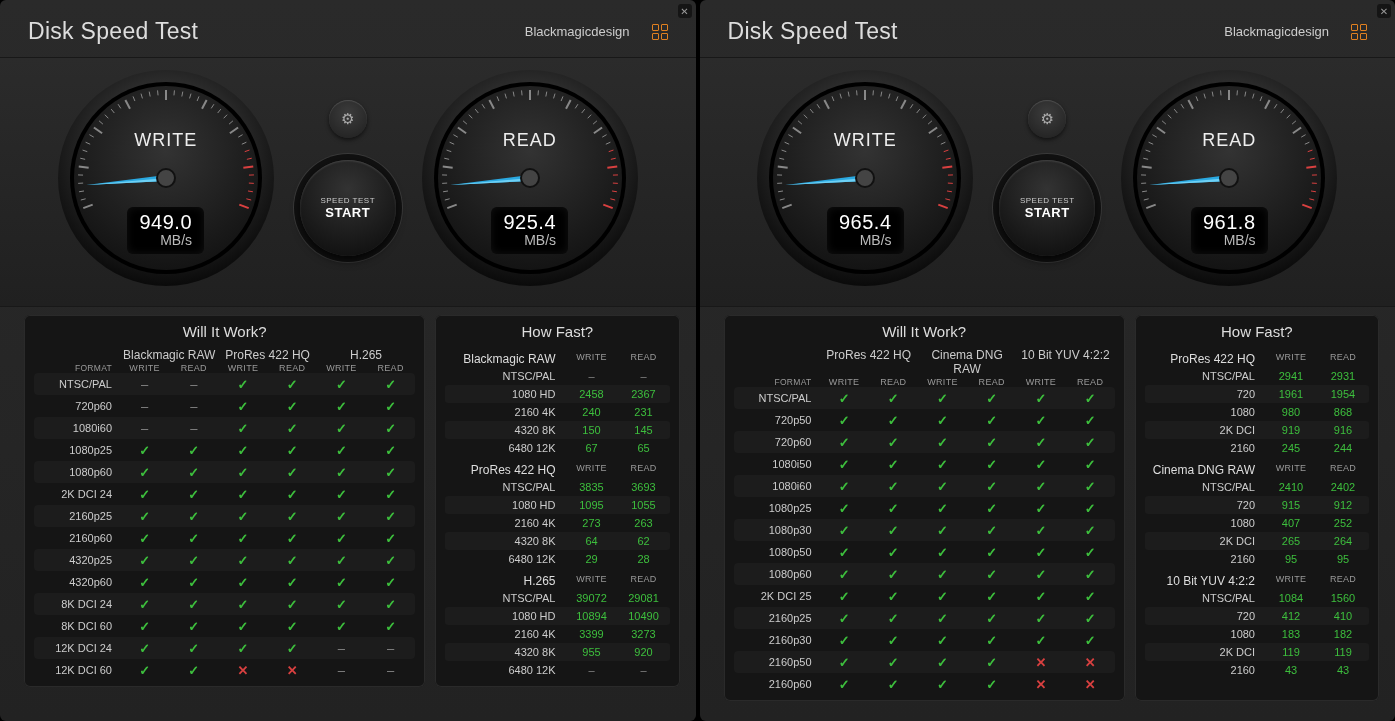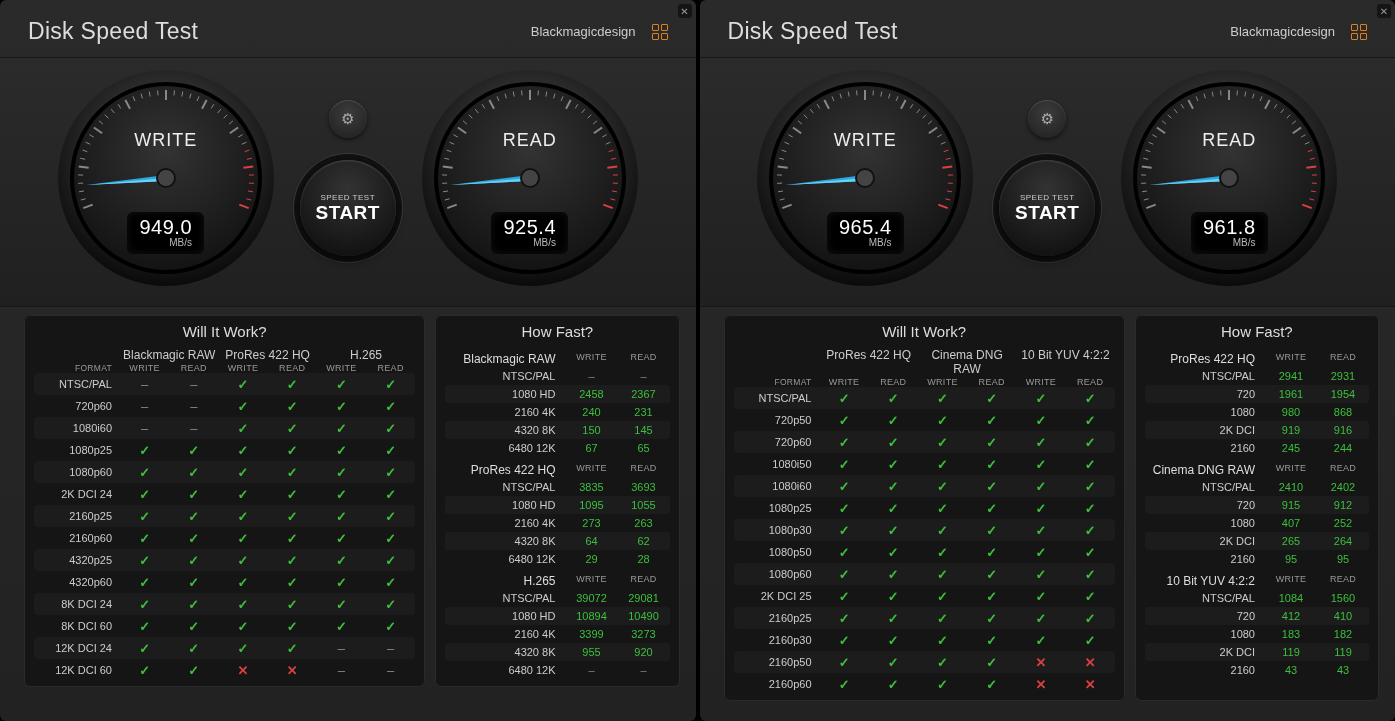--- a/index.html
+++ b/index.html
@@ -38,21 +38,21 @@
   }
   .title {
     font-size: 23px;
     font-weight: 300;
     color: #ddd;
     letter-spacing: .3px;
   }
   .brand {
     display: flex;
     align-items: center;
-    gap: 16px;
+    gap: 22px;
     padding-left: 48px;
   }
   .brand-text {
     font-size: 13px;
     color: #ccc;
     font-weight: 300;
   }
   .brand-dots {
     display: grid;
     grid-template-columns: repeat(2, 7px);
@@ -101,21 +101,21 @@
     min-width: 72px;
     box-shadow: inset 0 0 8px rgba(255,255,255,.07);
   }
   .gauge-value {
     font-size: 20px;
     font-weight: 500;
     color: #fff;
     letter-spacing: .5px;
   }
   .gauge-unit {
-    font-size: 10px;
+    font-size: 14px;
     color: #bbb;
     margin-top: -2px;
   }
   .center-col {
     display: flex;
     flex-direction: column;
     align-items: center;
     gap: 22px;
   }
   .gear-btn {
@@ -128,21 +128,21 @@
   }
   .start-btn {
     width: 96px; height: 96px;
     border-radius: 50%;
     background: radial-gradient(circle at 50% 30%, #333, #0a0a0a);
     box-shadow: 0 4px 10px rgba(0,0,0,.8), inset 0 1px 2px rgba(255,255,255,.15), 0 0 0 6px #111, 0 0 0 7px #3a3a3a;
     display: flex; flex-direction: column; align-items: center; justify-content: center;
     cursor: pointer;
   }
   .start-small { font-size: 8px; color: #ccc; letter-spacing: .5px; }
-  .start-big { font-size: 19px; font-weight: 700; color: #fff; letter-spacing: .5px; }
+  .start-big { font-size: 13px; font-weight: 700; color: #fff; letter-spacing: .5px; }
 
   .bottom {
     display: flex;
     gap: 10px;
     padding: 8px 16px 0 16px;
     margin-left: 8px;
   }
   .panel {
     background: #151515;
     border-radius: 6px;

